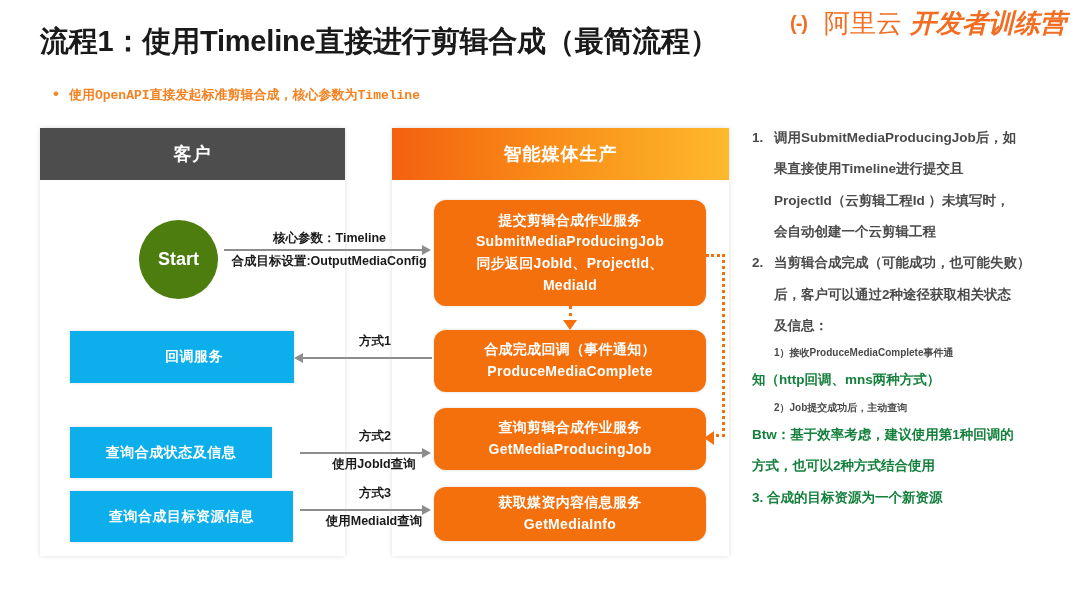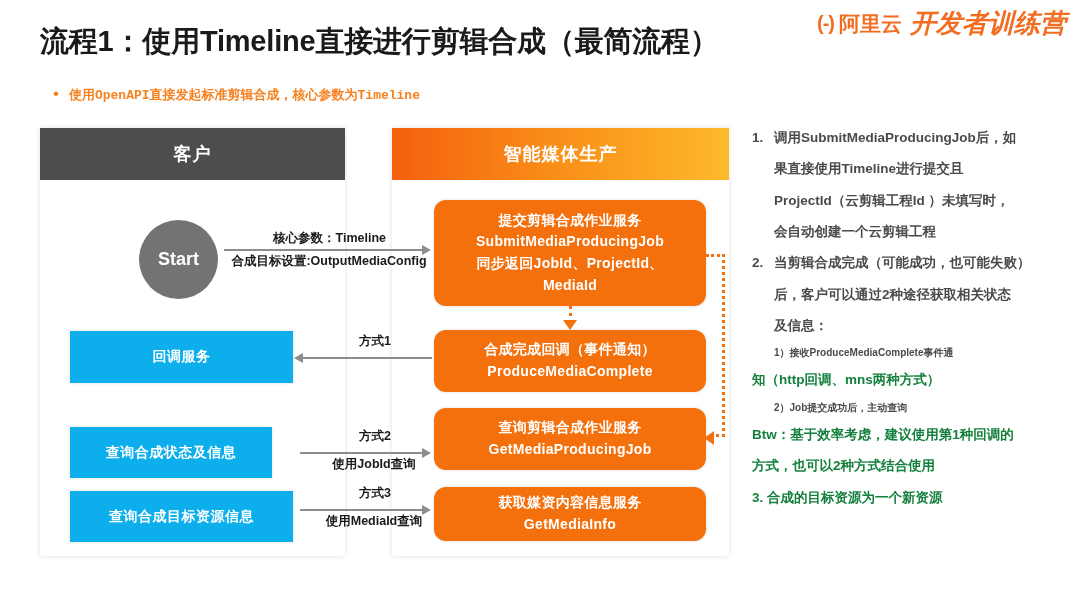--- a/index.html
+++ b/index.html
@@ -26,23 +26,24 @@
     gap: 5px;
     color: #f26d21;
   }
   #brand-mark {
     font-size: 20px;
     font-weight: bold;
     letter-spacing: -1px;
     line-height: 1;
   }
   #brand-name {
-    font-size: 21px;
-    font-weight: bold;
+    font-size: 26px;
+    font-weight: normal;
     line-height: 1;
+    margin-left: 12px;
   }
   #brand-sub {
     font-size: 26px;
     font-weight: bold;
     font-style: italic;
     line-height: 1;
     margin-left: 3px;
   }
 
   
@@ -123,21 +124,21 @@
   }
 
   
   #start-node {
     position: absolute;
     left: 139px;
     top: 220px;
     width: 79px;
     height: 79px;
     border-radius: 50%;
-    background: #737373;
+    background: #4d7c0f;
     color: #ffffff;
     display: flex;
     align-items: center;
     justify-content: center;
     font-size: 18px;
     font-weight: bold;
   }
 
   
   .blue-box {
@@ -145,21 +146,21 @@
     background: #0daeec;
     color: #ffffff;
     font-size: 14px;
     font-weight: bold;
     display: flex;
     align-items: center;
     justify-content: center;
     box-shadow: 0 0 3px rgba(0,0,0,0.14);
     letter-spacing: 0.5px;
   }
-  #box-callback-service { left: 70px; top: 331px; width: 223px; height: 52px; }
+  #box-callback-service { left: 70px; top: 331px; width: 200px; height: 52px; padding-left: 24px; }
   #box-query-status     { left: 70px; top: 427px; width: 202px; height: 51px; }
   #box-query-target     { left: 70px; top: 491px; width: 223px; height: 51px; }
 
   
   .orange-box {
     position: absolute;
     background: #f4700c;
     color: #ffffff;
     font-size: 14px;
     font-weight: bold;

